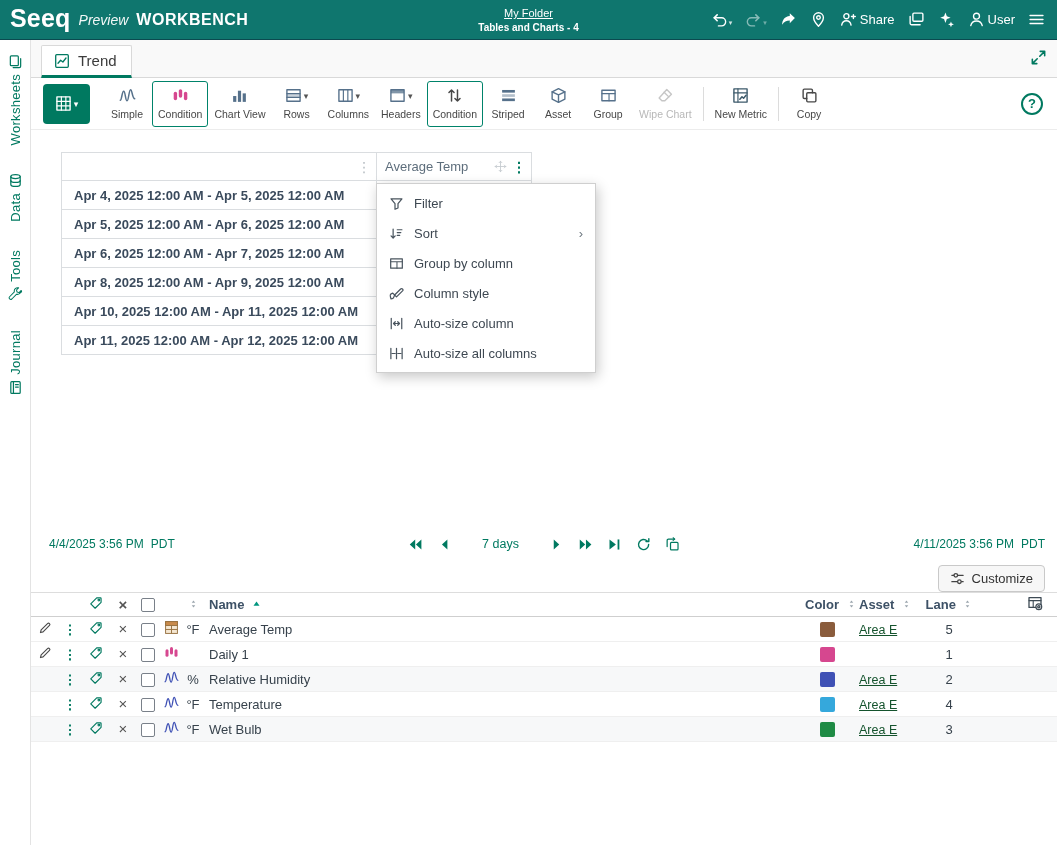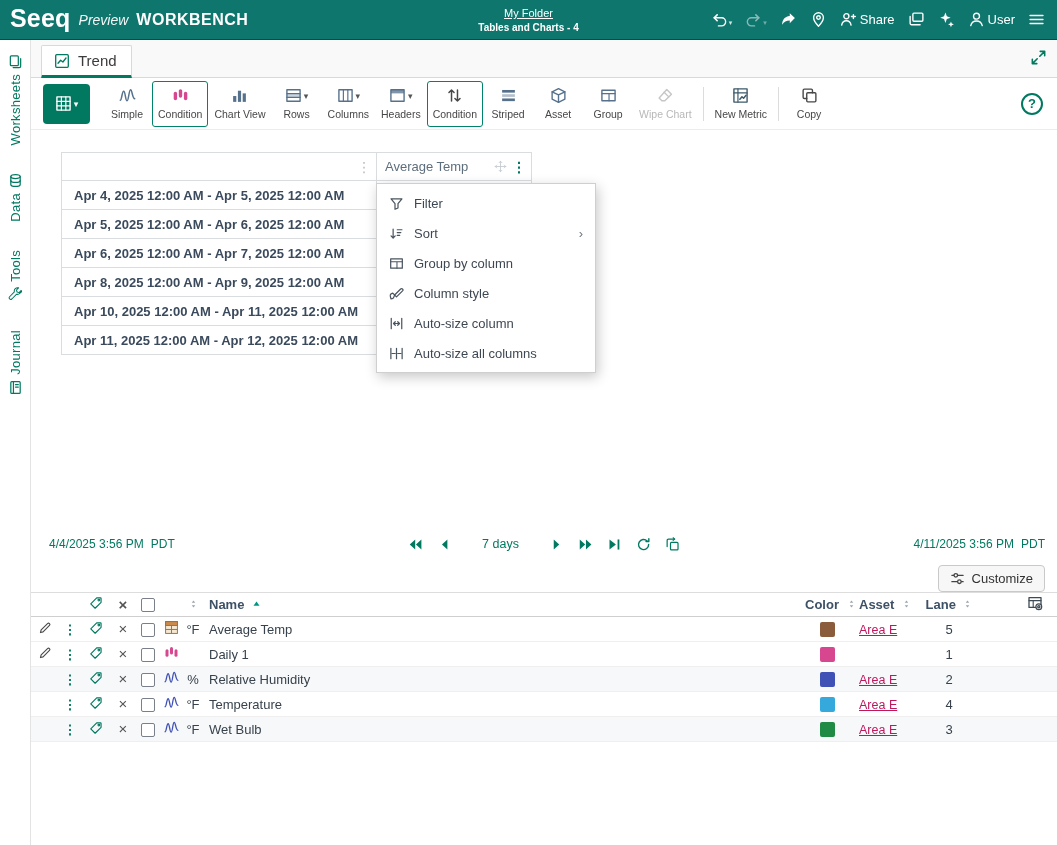--- a/index.html
+++ b/index.html
@@ -110,21 +110,21 @@
   .details-table tbody tr:nth-child(3),
   .details-table tbody tr:nth-child(5) { background:#F7F8F9; }
   .details-table th.c-name,.details-table td.c-name { text-align:left; padding-left:4px; }
   .details-table th.c-asset,.details-table td.c-asset { text-align:left; padding-left:10px; }
   .details-table th.c-end,.details-table td.c-end { text-align:right; padding-right:14px; }
   .c-unit { font-size:12px; color:#555; }
   .kebab { color:#007960; font-weight:700; font-size:13px; line-height:1; cursor:pointer; }
   .xic { color:#555; font-size:15px; line-height:1; cursor:pointer; }
   .checkbox { display:inline-block; width:14px; height:14px; border:1.5px solid #798089; border-radius:2px; background:#fff; cursor:pointer; vertical-align:middle; }
   .swatch { display:inline-block; width:15px; height:15px; border-radius:2px; vertical-align:middle; cursor:pointer; }
-  .asset-link { color:#be185d; text-decoration:underline; cursor:pointer; font-size:12.5px; }
+  .asset-link { color:#14532d; text-decoration:underline; cursor:pointer; font-size:12.5px; }
   .icon.edit { width:14px; height:14px; color:#4A4A4A; cursor:pointer; }
   .tagic { width:14px; height:14px; color:#007960; cursor:pointer; }
   .c-type .icon { width:15px; height:15px; }
   [data-name="condition-icon"] { color:#D6478F; }
   [data-name="signal-icon"] { color:#3F51B5; }
   .hdr-sort { width:9px; height:12px; color:#9AA4AC; display:inline-flex; margin-left:4px; vertical-align:-1px; cursor:pointer; }
   .hdr-caret { width:11px; height:11px; color:#00967F; display:inline-flex; margin-left:3px; vertical-align:-1px; }
   .name-presort { width:9px; height:12px; color:#9AA4AC; display:inline-flex; vertical-align:-1px; cursor:pointer; }
   .end-ic { width:16px; height:16px; color:#3E4B55; cursor:pointer; }
 </style>

